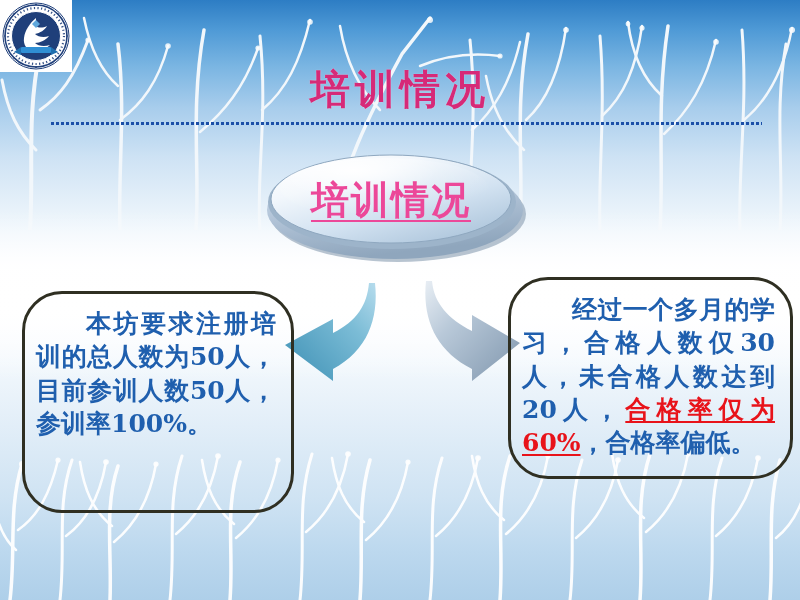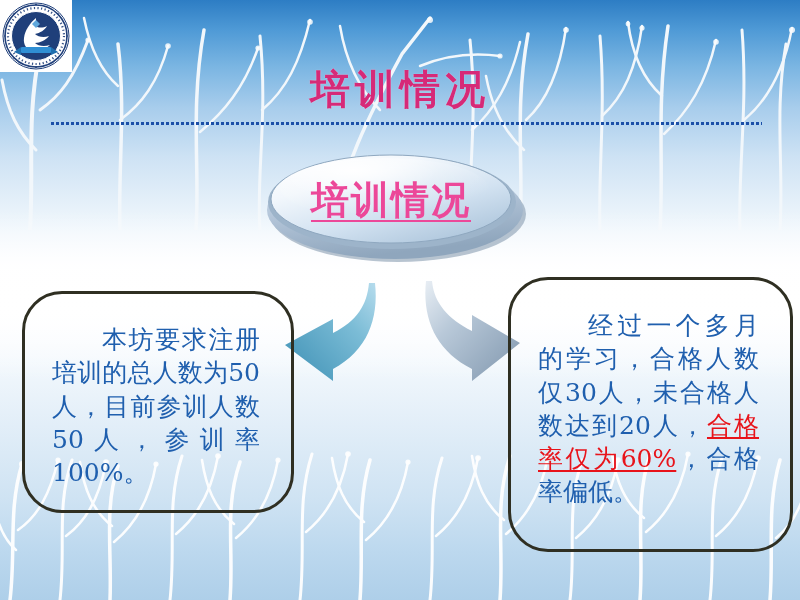--- a/index.html
+++ b/index.html
@@ -88,23 +88,23 @@
     background:transparent;
     box-sizing:border-box;
     padding:13px 15px 10px 11px;
     font-family:"DejaVu Serif","Liberation Serif",serif;
     font-size:25px;
     line-height:1.33;
     color:#1f5fae;
     letter-spacing:0px;
     text-align:justify;
   }
-  .tbox p{margin:16px;text-indent:2em;}
+  .tbox p{margin:0;text-indent:2em;font-weight:bold;}
   .tbox-left{left:22px;top:291px;width:272px;height:222px;}
-  .tbox-right{left:508px;top:277px;width:285px;height:275px;}
+  .tbox-right{left:508px;top:277px;width:285px;height:202px;}
   .hl-red{
     color:#e8131a;
     text-decoration:underline;
     text-decoration-thickness:2px;
     text-underline-offset:3px;
   }
 </style>
 </head>
 <body>
 

